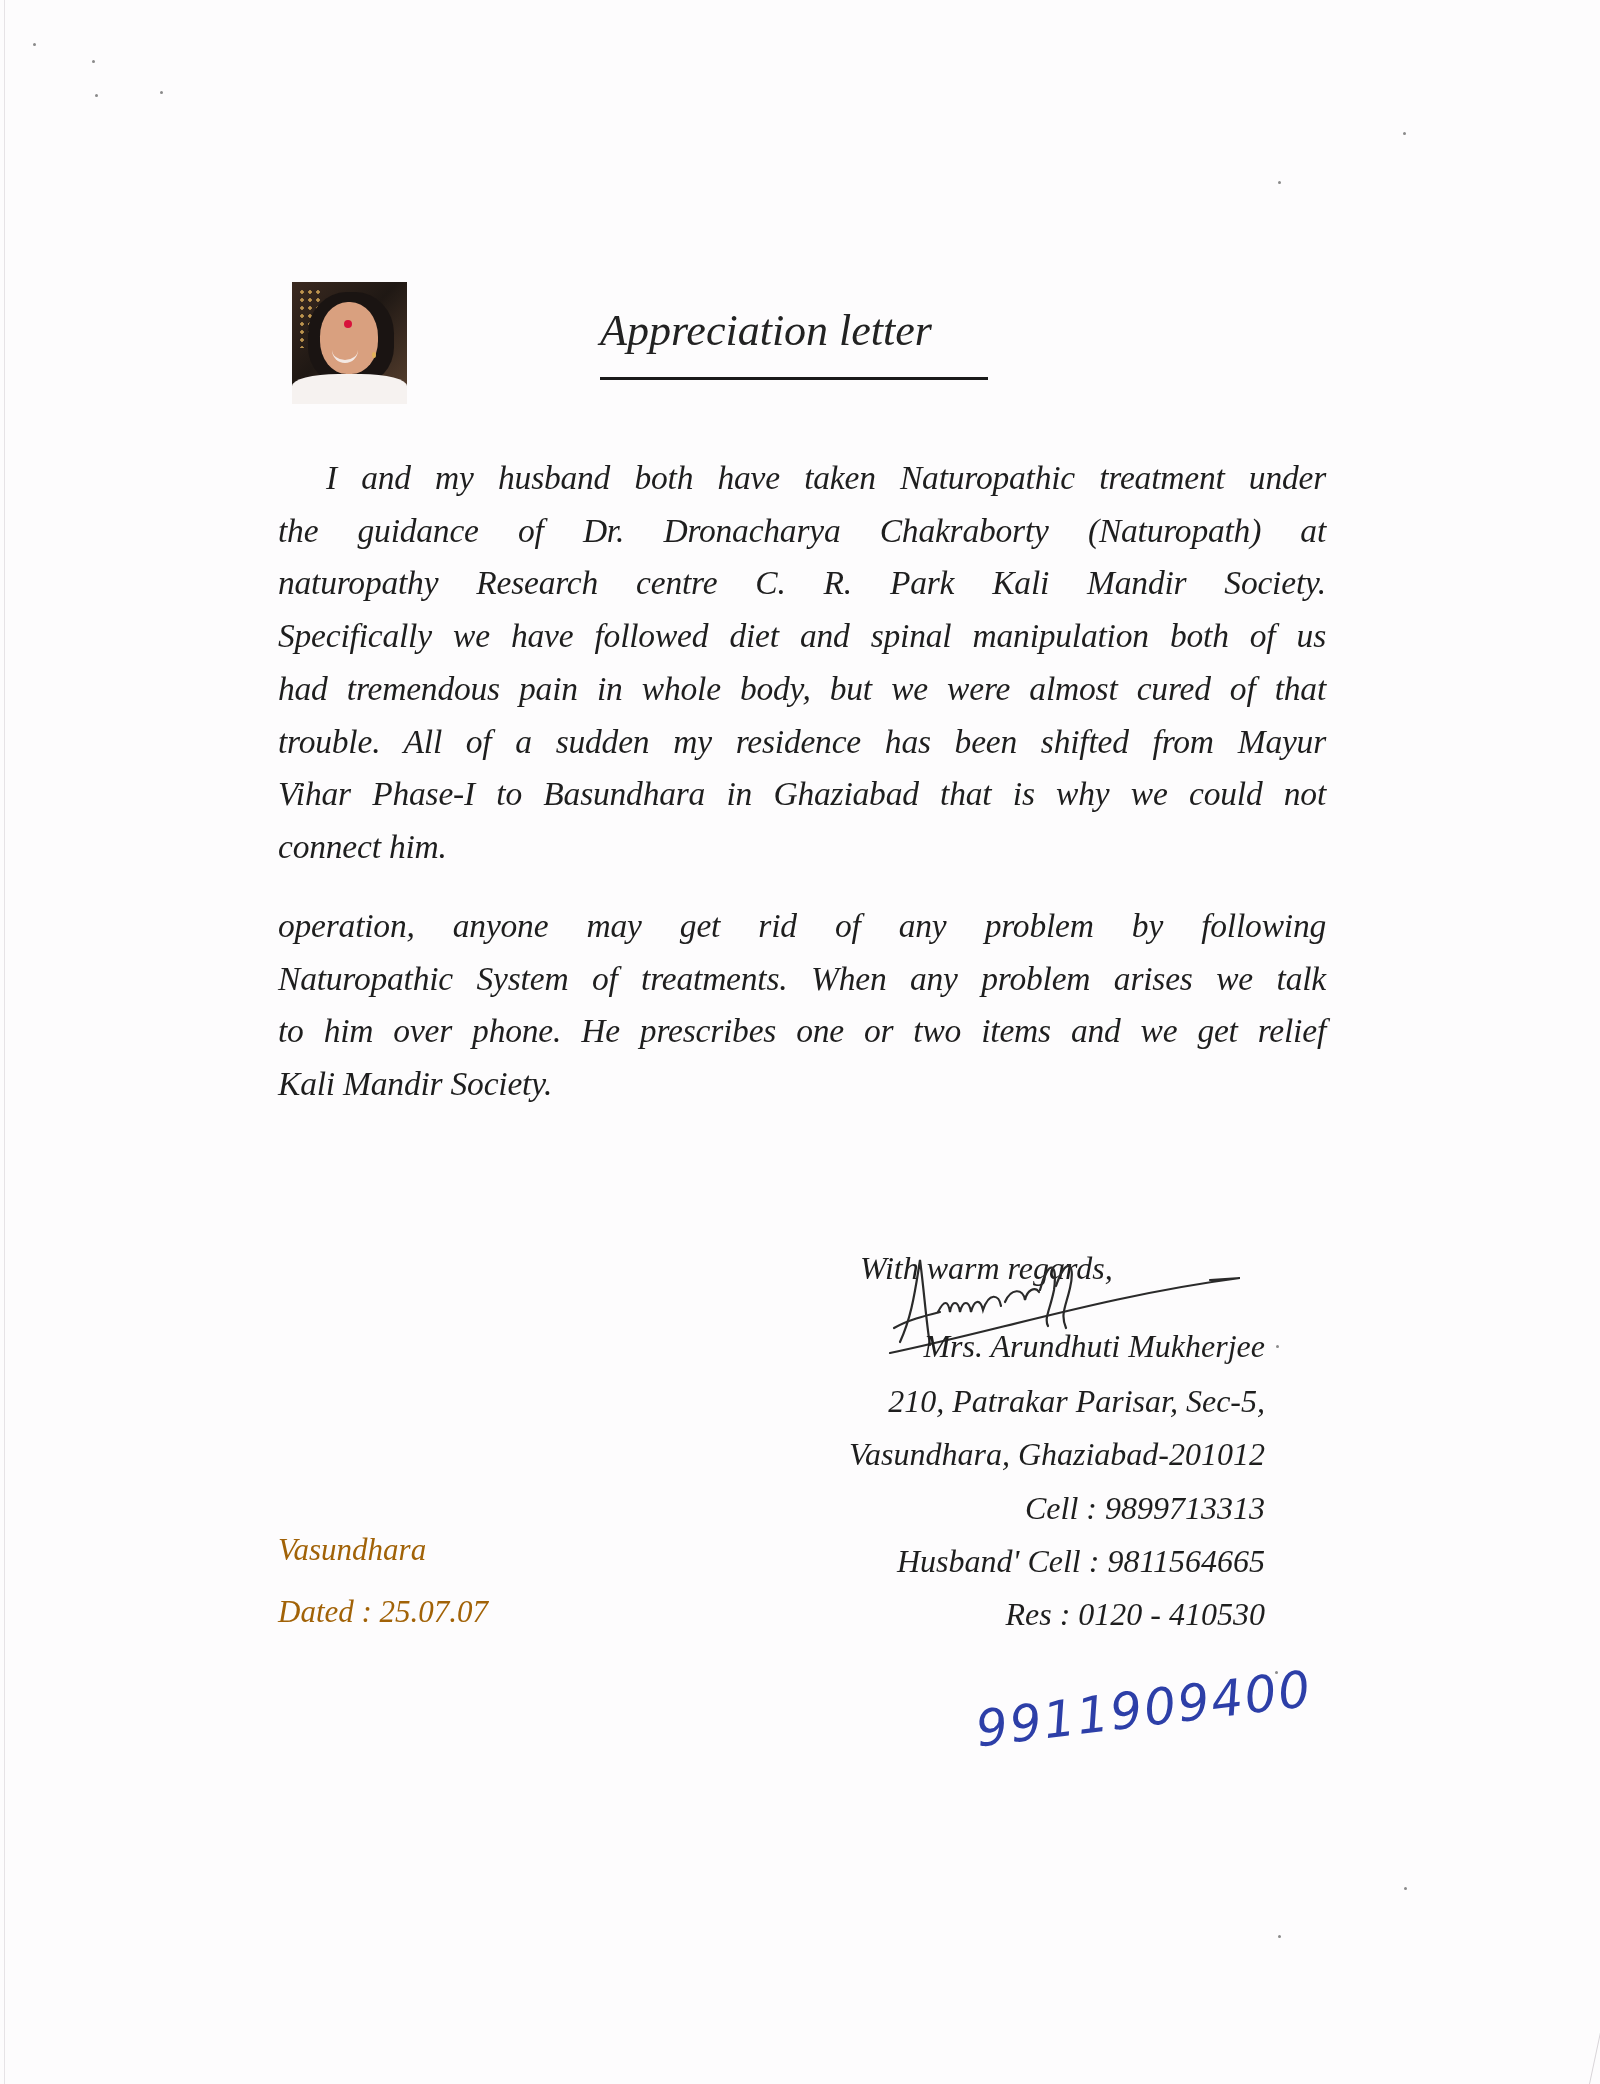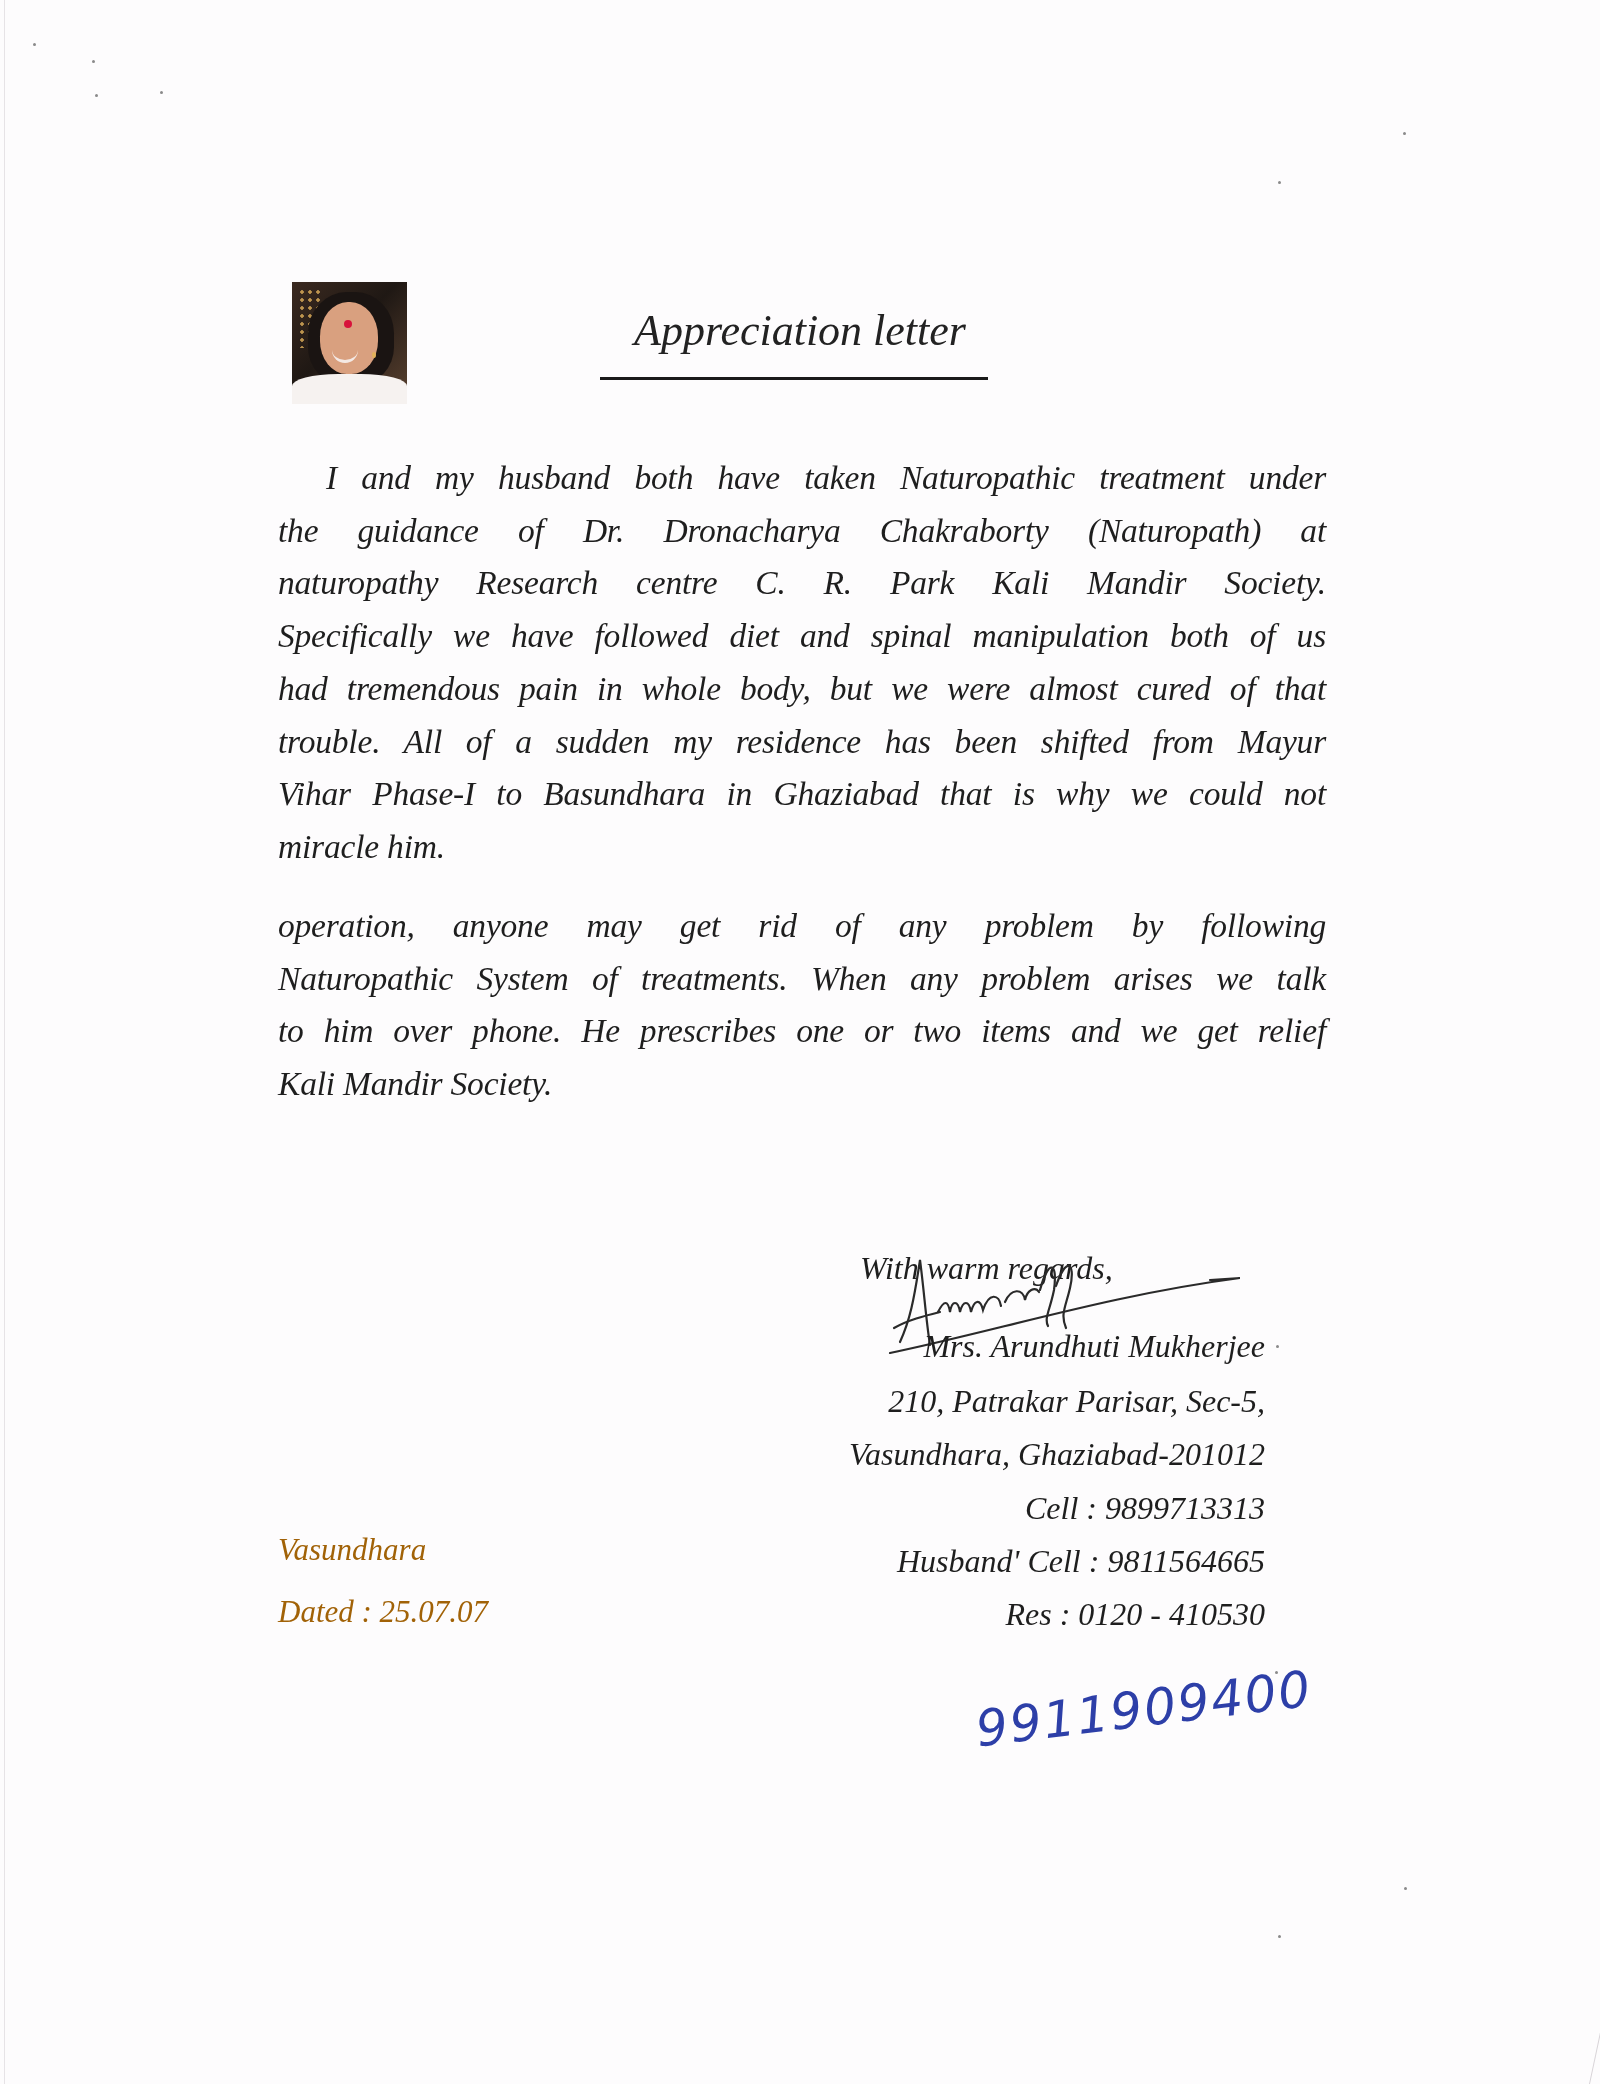--- a/index.html
+++ b/index.html
@@ -40,21 +40,20 @@
     .photo .bindi { position:absolute; left:52px; top:38px; width:8px; height:8px;
       border-radius:50%; background:#d8123b; }
     .photo .smile { position:absolute; left:40px; top:68px; width:26px; height:10px;
       border-bottom: 3px solid #f4e9e4; border-radius: 0 0 14px 14px; }
     .photo .shawl { position:absolute; left:0; top:92px; width:115px; height:30px;
       background:#f6f2f0; border-radius: 40% 40% 0 0; }
     .photo .ear { position:absolute; left:80px; top:70px; width:4px; height:6px; background:#e1b15b; border-radius:50%; }
 
     .title {
       position: absolute; left: 600px; top: 305px; width: 400px;
-      text-align: center;
       font-style: italic; font-size: 44px; color: #222;
     }
     .title-rule {
       position: absolute; left: 600px; top: 377px; width: 388px; height: 3px;
       background: #1a1a1a;
     }
 
     .body-text {
       position: absolute; left: 278px; width: 1048px;
       font-style: italic; font-size: 33.5px; line-height: 52.7px;
@@ -127,21 +126,21 @@
 <div class="title-rule"></div>
 
 <div class="body-text p1">
   <span class="line indent">I and my husband both have taken Naturopathic treatment under</span>
   <span class="line">the guidance of Dr. Dronacharya Chakraborty (Naturopath) at</span>
   <span class="line">naturopathy Research centre C. R. Park Kali Mandir Society.</span>
   <span class="line">Specifically we have followed diet and spinal manipulation both of us</span>
   <span class="line">had tremendous pain in whole body, but we were almost cured of that</span>
   <span class="line">trouble. All of a sudden my residence has been shifted from Mayur</span>
   <span class="line">Vihar Phase-I to Basundhara in Ghaziabad that is why we could not</span>
-  <span class="line last">miracle him.</span>
+  <span class="line last">connect him.</span>
 </div>
 
 <div class="body-text p2">
   <span class="line">operation, anyone may get rid of any problem by following</span>
   <span class="line">Naturopathic System of treatments. When any problem arises we talk</span>
   <span class="line">to him over phone. He prescribes one or two items and we get relief</span>
   <span class="line last">Kali Mandir Society.</span>
 </div>
 
 <div class="closing closing-regards">With warm regards,</div>

